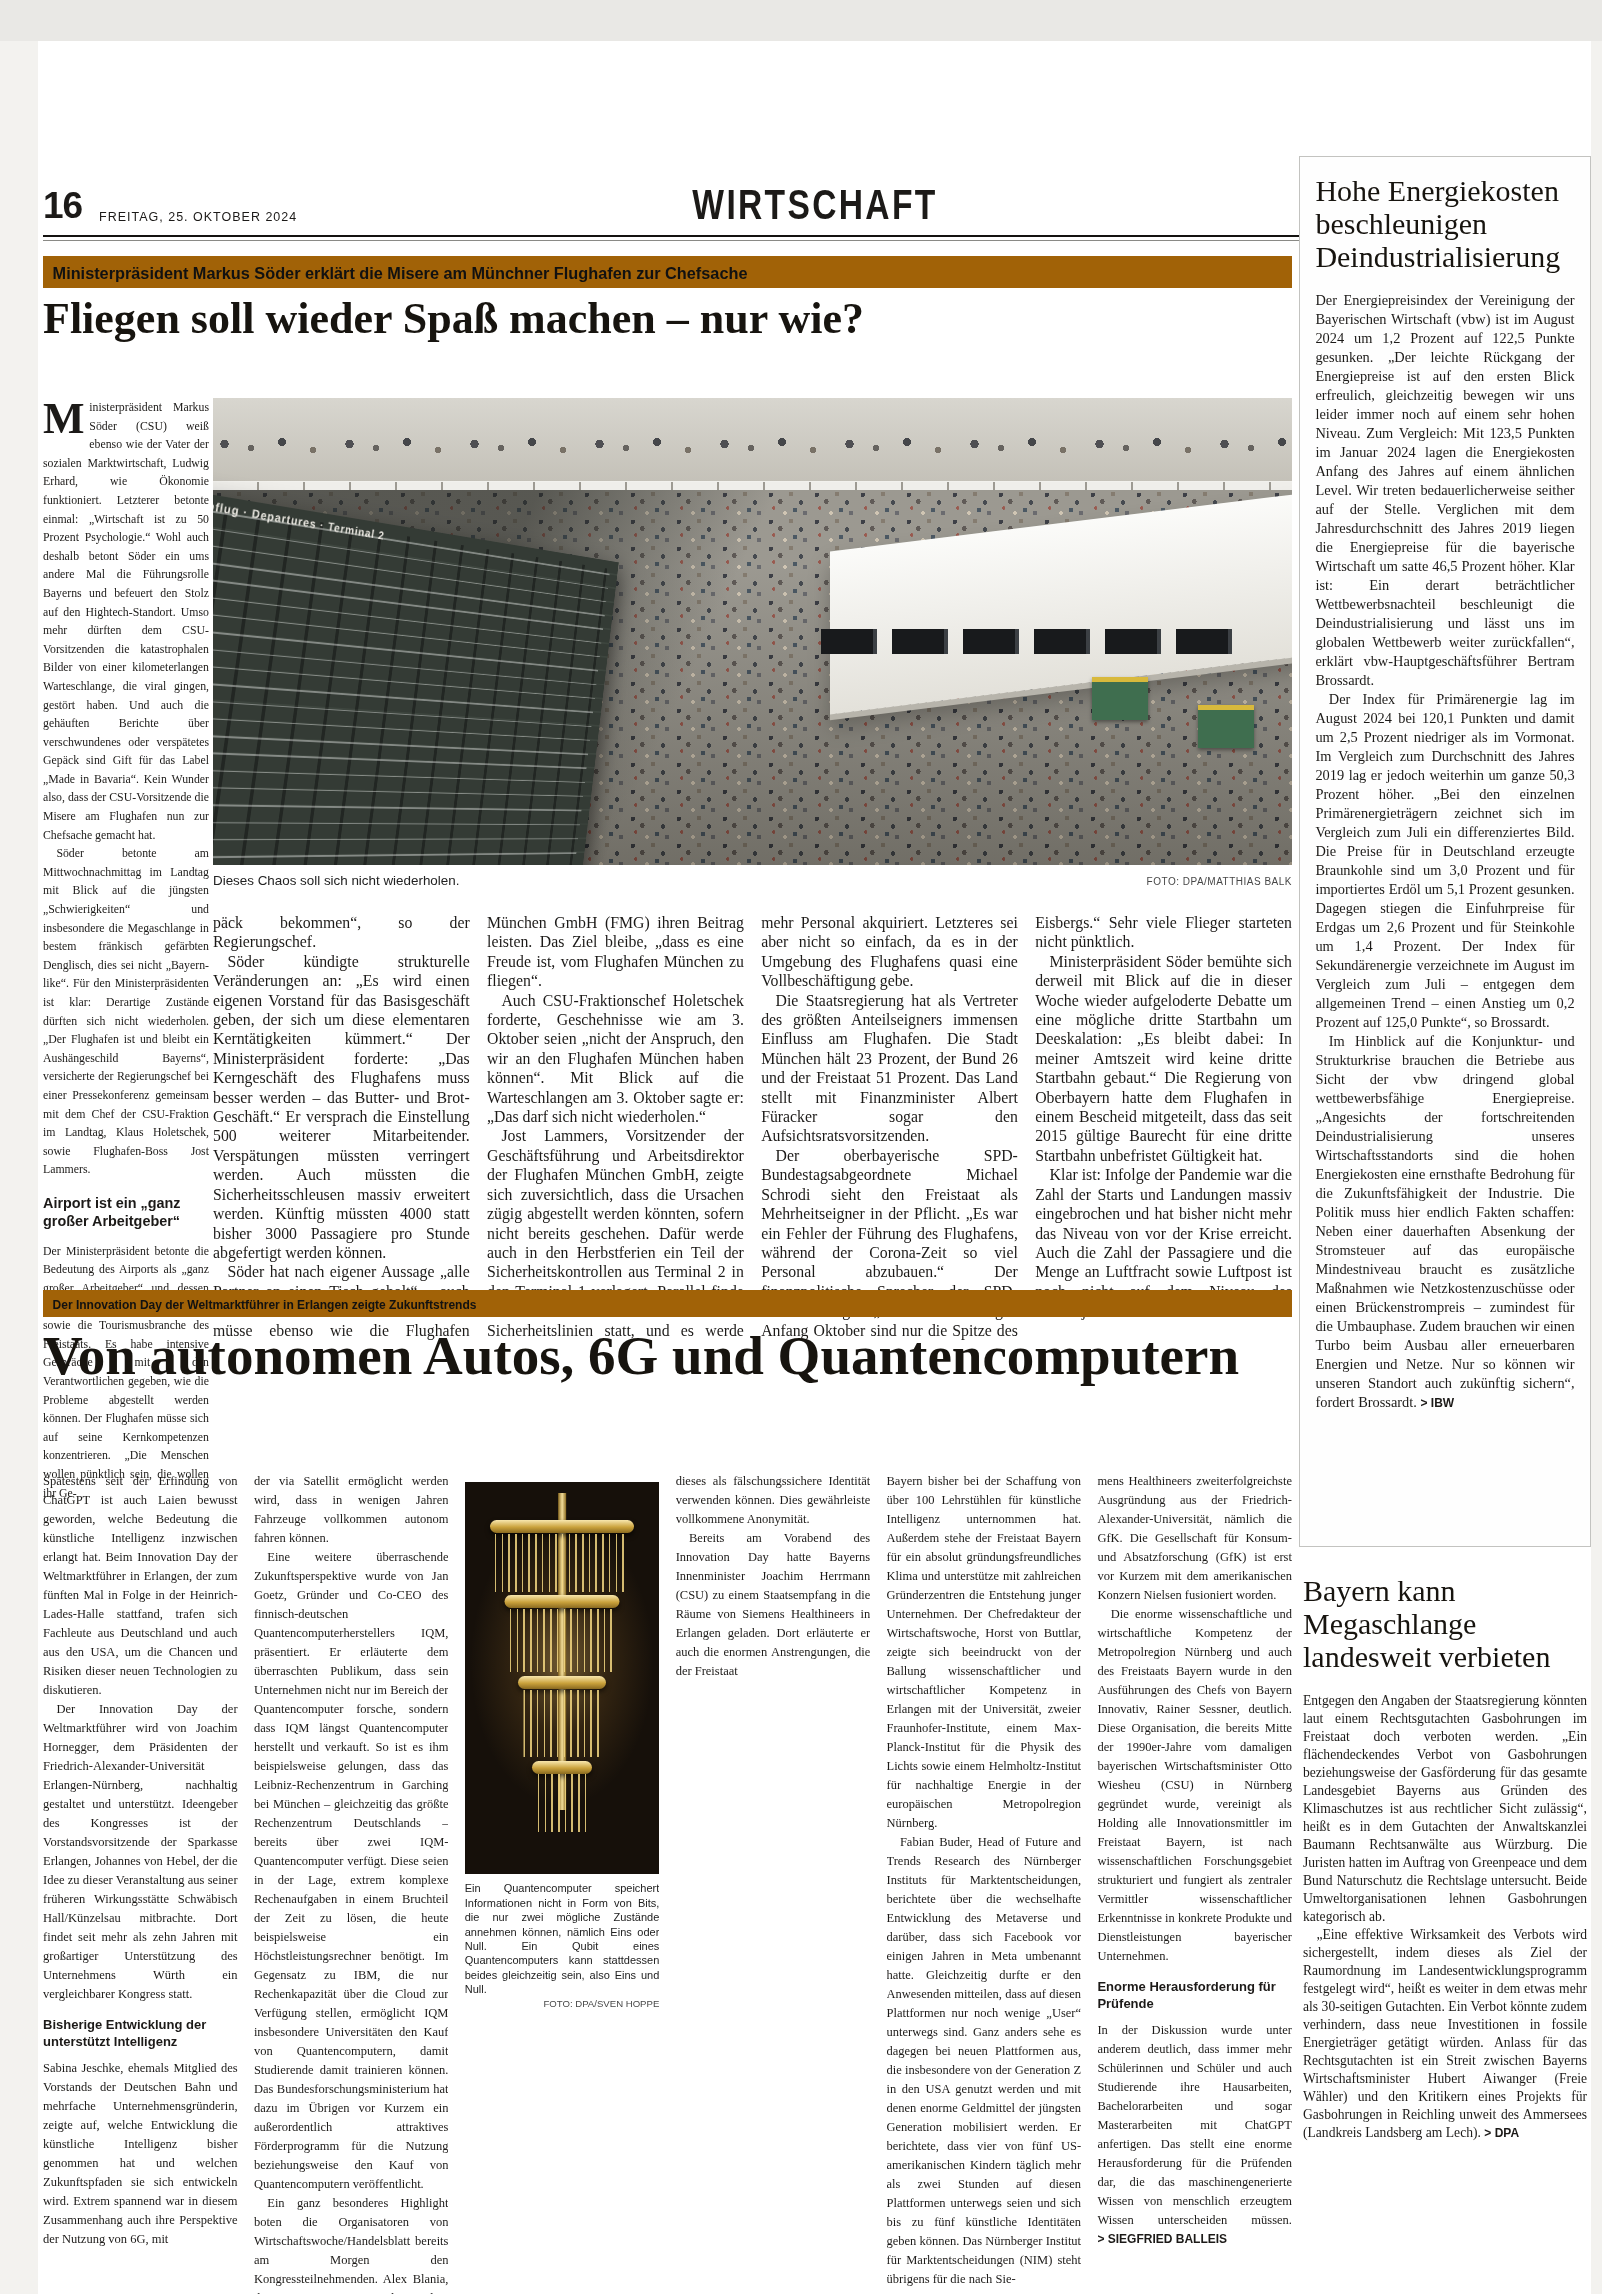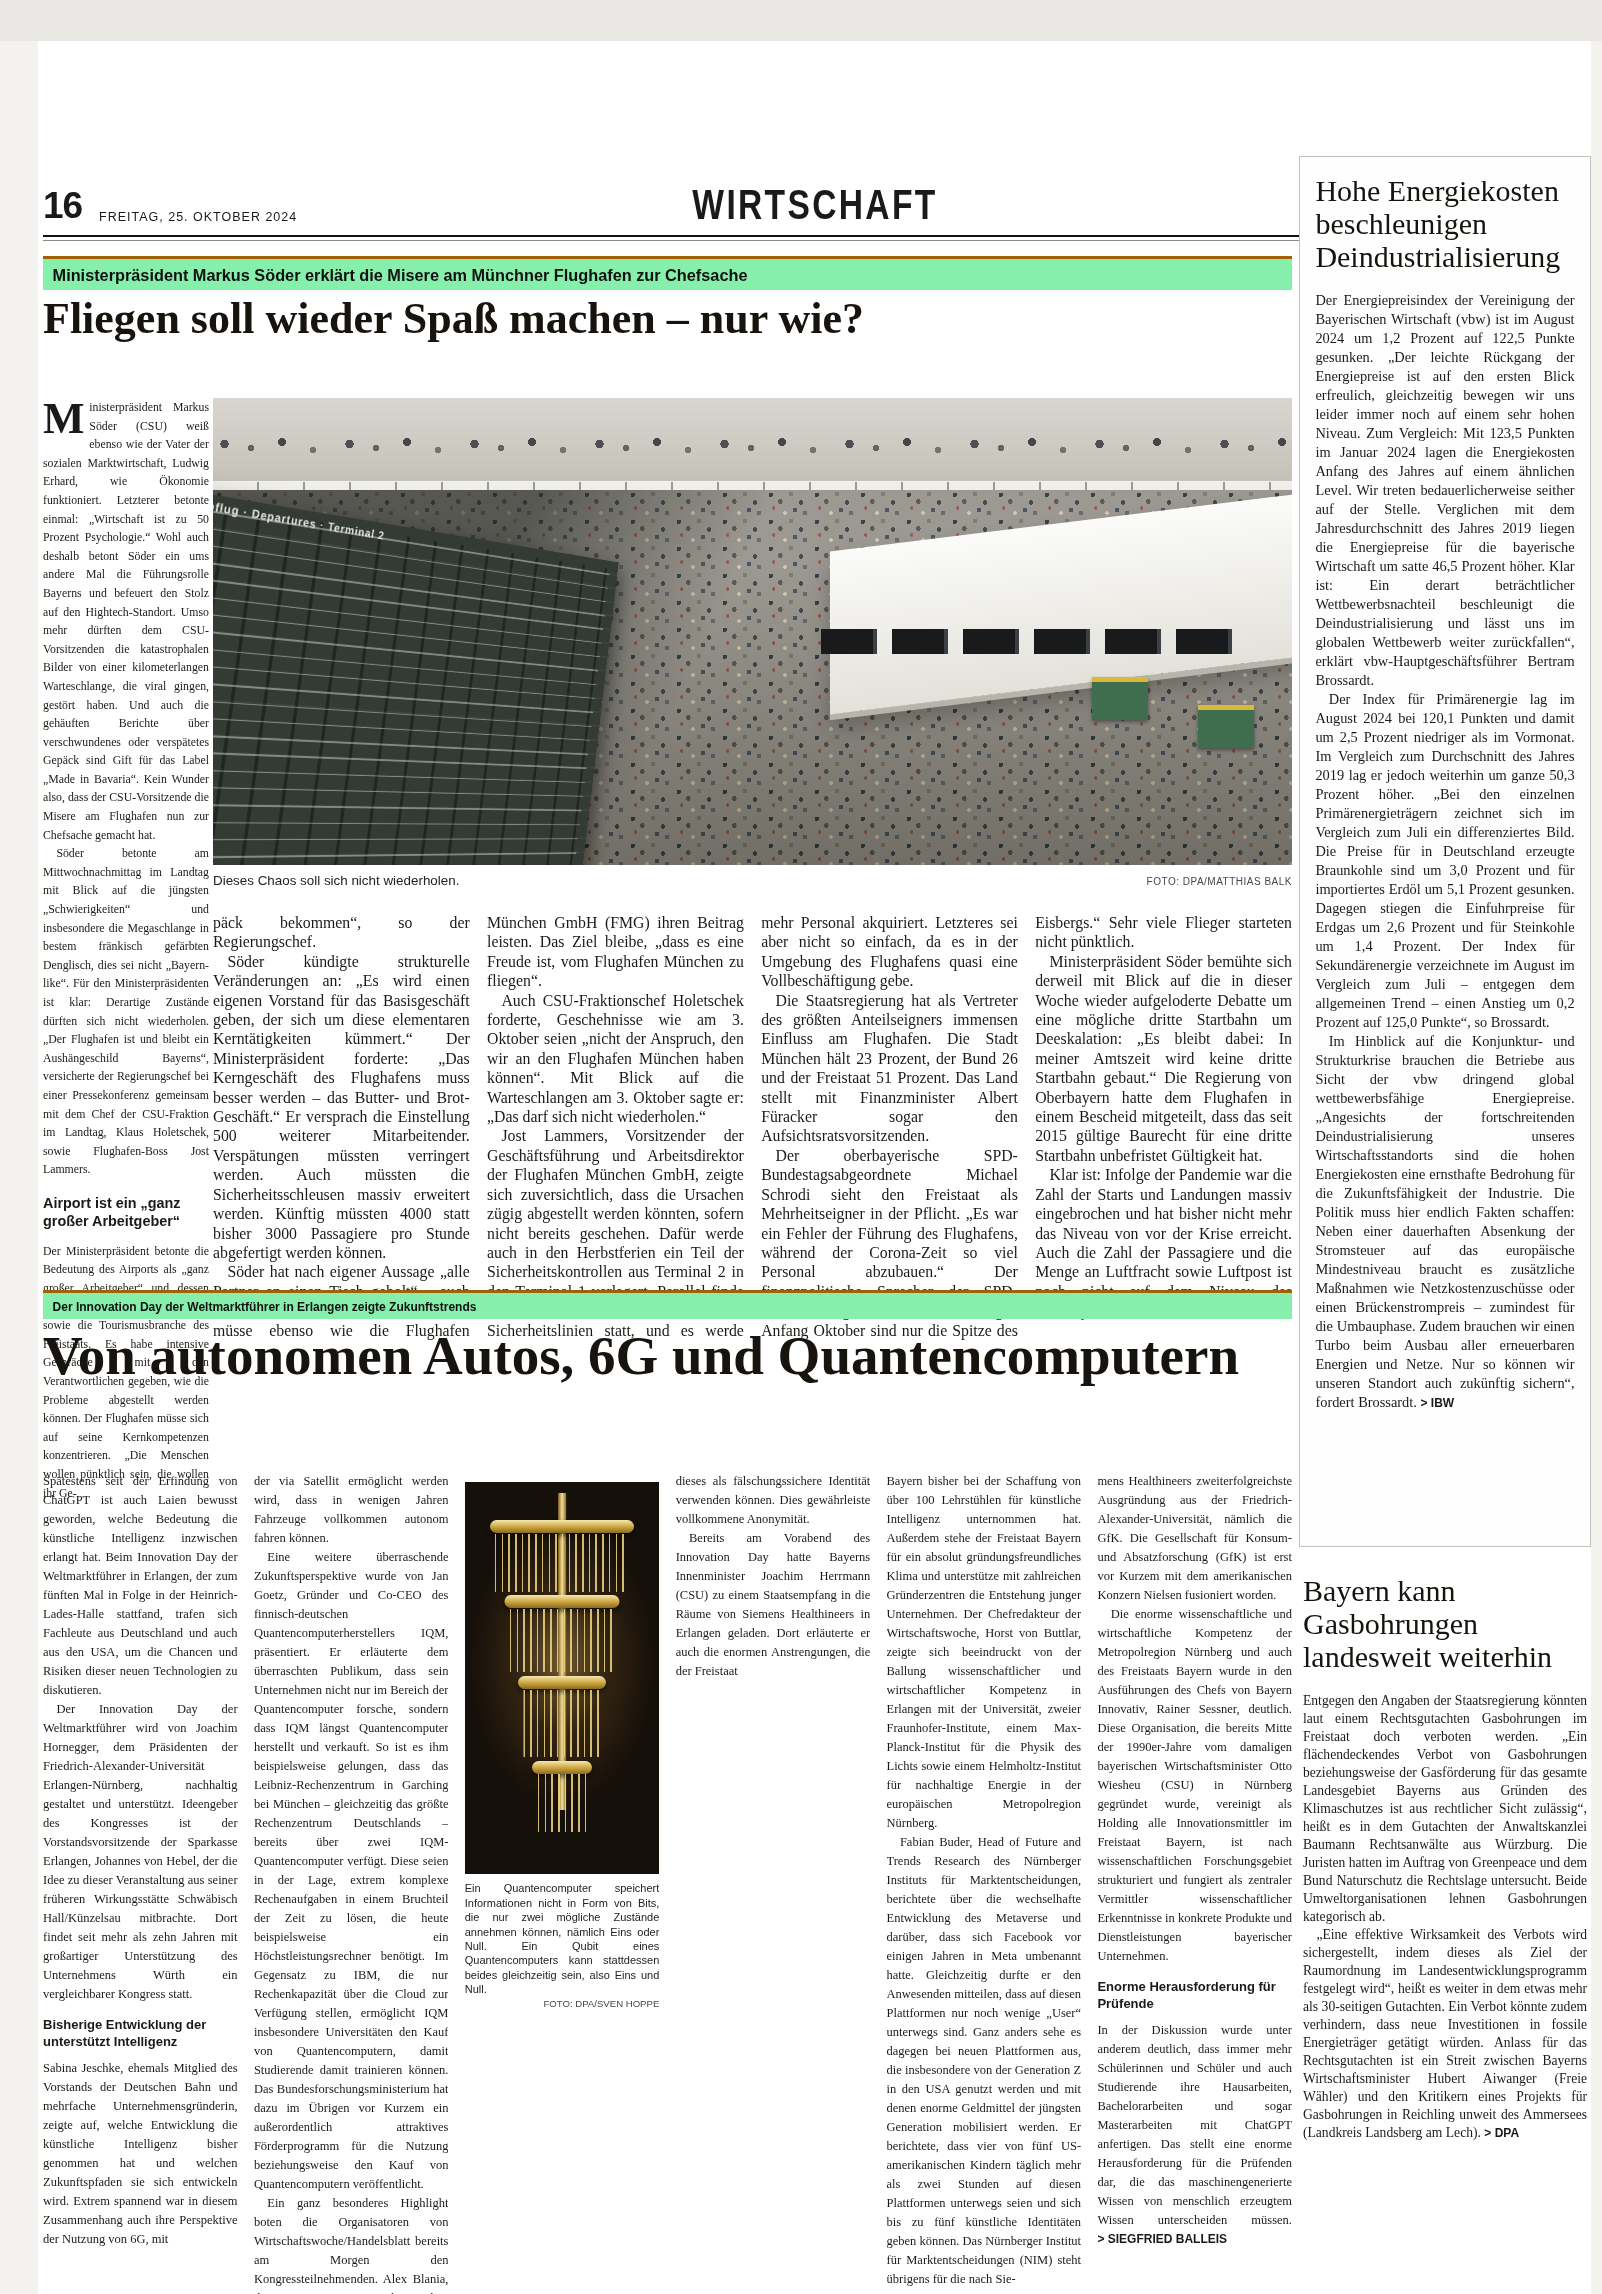--- a/index.html
+++ b/index.html
@@ -13,21 +13,21 @@
   #masthead{position:absolute;left:43px;top:133px;width:1543px;height:61px;border-bottom:2.9px solid #141210;}
   #masthead:after{content:"";position:absolute;left:0;right:0;bottom:-5.8px;border-bottom:1px solid #8a8a86;}
   #page-number{position:absolute;left:0;bottom:7.7px;font:800 37px "Liberation Sans",sans-serif;letter-spacing:-1px;}
   #header-date{position:absolute;left:56px;bottom:11.5px;font:12.5px "Liberation Sans",sans-serif;letter-spacing:1px;}
   #section-title{position:absolute;left:50%;bottom:5.8px;transform:translateX(-50%) scaleX(.8);
                  font:700 42px "Liberation Sans",sans-serif;letter-spacing:2.9px;}
   #header-right{position:absolute;right:0;bottom:11.5px;font:12.5px "Liberation Sans",sans-serif;letter-spacing:1px;}
   #header-right .issue{margin-left:25px;}
 
   
-  .kicker{position:absolute;background:#86efac;border-top:3px solid #a16207;
+  .kicker{position:absolute;background:#a16207;border-top:1px solid #a16207;
           font:700 16.3px "Liberation Sans",sans-serif;padding:6.7px 9.6px 5.8px 9.6px;color:#111;}
   .headline{position:absolute;font-family:"Liberation Serif",serif;font-weight:600;color:#17140f;line-height:1.02;}
   .col p{margin:0;text-align:justify;}
   .col p + p{text-indent:13.4px;}
   .subhead{font:700 13.4px/1.25 "Liberation Sans",sans-serif;margin:13.4px 0 9.6px 0;}
   .byline{font:700 12px "Liberation Sans",sans-serif;white-space:nowrap;}
   .caption-row{position:absolute;display:flex;justify-content:space-between;align-items:baseline;}
   .caption{font:13.4px "Liberation Sans",sans-serif;color:#222;}
   .credit{font:10px "Liberation Sans",sans-serif;color:#474747;letter-spacing:0.5px;}
 
@@ -235,21 +235,21 @@
   <div id="sb1">
     <h2 class="sb-title">Hohe Energiekosten beschleunigen Deindustrialisierung</h2>
     <div class="sb-body col">
       <p>Der Energiepreisindex der Vereinigung der Bayerischen Wirtschaft (vbw) ist im August 2024 um 1,2 Prozent auf 122,5 Punkte gesunken. „Der leichte Rückgang der Energiepreise ist auf den ersten Blick erfreulich, gleichzeitig bewegen wir uns leider immer noch auf einem sehr hohen Niveau. Zum Vergleich: Mit 123,5 Punkten im Januar 2024 lagen die Energiekosten Anfang des Jahres auf einem ähnlichen Level. Wir treten bedauerlicherweise seither auf der Stelle. Verglichen mit dem Jahresdurchschnitt des Jahres 2019 liegen die Energiepreise für die bayerische Wirtschaft um satte 46,5 Prozent höher. Klar ist: Ein derart beträchtlicher Wettbewerbsnachteil beschleunigt die Deindustrialisierung und lässt uns im globalen Wettbewerb weiter zurückfallen“, erklärt vbw-Hauptgeschäftsführer Bertram Brossardt.</p>
       <p>Der Index für Primärenergie lag im August 2024 bei 120,1 Punkten und damit um 2,5 Prozent niedriger als im Vormonat. Im Vergleich zum Durchschnitt des Jahres 2019 lag er jedoch weiterhin um ganze 50,3 Prozent höher. „Bei den einzelnen Primärenergieträgern zeichnet sich im Vergleich zum Juli ein differenziertes Bild. Die Preise für in Deutschland erzeugte Braunkohle sind um 3,0 Prozent und für importiertes Erdöl um 5,1 Prozent gesunken. Dagegen stiegen die Einfuhrpreise für Erdgas um 2,6 Prozent und für Steinkohle um 1,4 Prozent. Der Index für Sekundärenergie verzeichnete im August im Vergleich zum Juli – entgegen dem allgemeinen Trend – einen Anstieg um 0,2 Prozent auf 125,0 Punkte“, so Brossardt.</p>
       <p><span>Im Hinblick auf die Konjunktur- und Strukturkrise brauchen die Betriebe aus Sicht der vbw dringend global wettbewerbsfähige Energiepreise. „Angesichts der fortschreitenden Deindustrialisierung unseres Wirtschaftsstandorts sind die hohen Energiekosten eine ernsthafte Bedrohung für die Zukunftsfähigkeit der Industrie. Die Politik muss hier endlich Fakten schaffen: Neben einer dauerhaften Absenkung der Stromsteuer auf das europäische Mindestniveau braucht es zusätzliche Maßnahmen wie Netzkostenzuschüsse oder einen Brückenstrompreis – zumindest für die Umbauphase. Zudem brauchen wir einen Turbo beim Ausbau aller erneuerbaren Energien und Netze. Nur so können wir unseren Standort auch zukünftig sichern“, fordert Brossardt.</span> <span class="byline">&gt; IBW</span></p>
     </div>
   </div>
 
   <div id="sb2">
-    <h2 class="sb-title">Bayern kann Gasbohrungen landesweit weiterhin</h2>
+    <h2 class="sb-title">Bayern kann Megaschlange landesweit verbieten</h2>
     <div class="sb-body col">
       <p>Entgegen den Angaben der Staatsregierung könnten laut einem Rechtsgutachten Gasbohrungen im Freistaat doch verboten werden. „Ein flächendeckendes Verbot von Gasbohrungen beziehungsweise der Gasförderung für das gesamte Landesgebiet Bayerns aus Gründen des Klimaschutzes ist aus rechtlicher Sicht zulässig“, heißt es in dem Gutachten der Anwaltskanzlei Baumann Rechtsanwälte aus Würzburg. Die Juristen hatten im Auftrag von Greenpeace und dem Bund Naturschutz die Rechtslage untersucht. Beide Umweltorganisationen lehnen Gasbohrungen kategorisch ab.</p>
       <p><span>„Eine effektive Wirksamkeit des Verbots wird sichergestellt, indem dieses als Ziel der Raumordnung im Landesentwicklungsprogramm festgelegt wird“, heißt es weiter in dem etwas mehr als 30-seitigen Gutachten. Ein Verbot könnte zudem verhindern, dass neue Investitionen in fossile Energieträger getätigt würden. Anlass für das Rechtsgutachten ist ein Streit zwischen Bayerns Wirtschaftsminister Hubert Aiwanger (Freie Wähler) und den Kritikern eines Projekts für Gasbohrungen in Reichling unweit des Ammersees (Landkreis Landsberg am Lech).</span> <span class="byline">&gt; DPA</span></p>
     </div>
   </div>
 
   <div id="bottom-bar"></div>
 </div>
 
 

